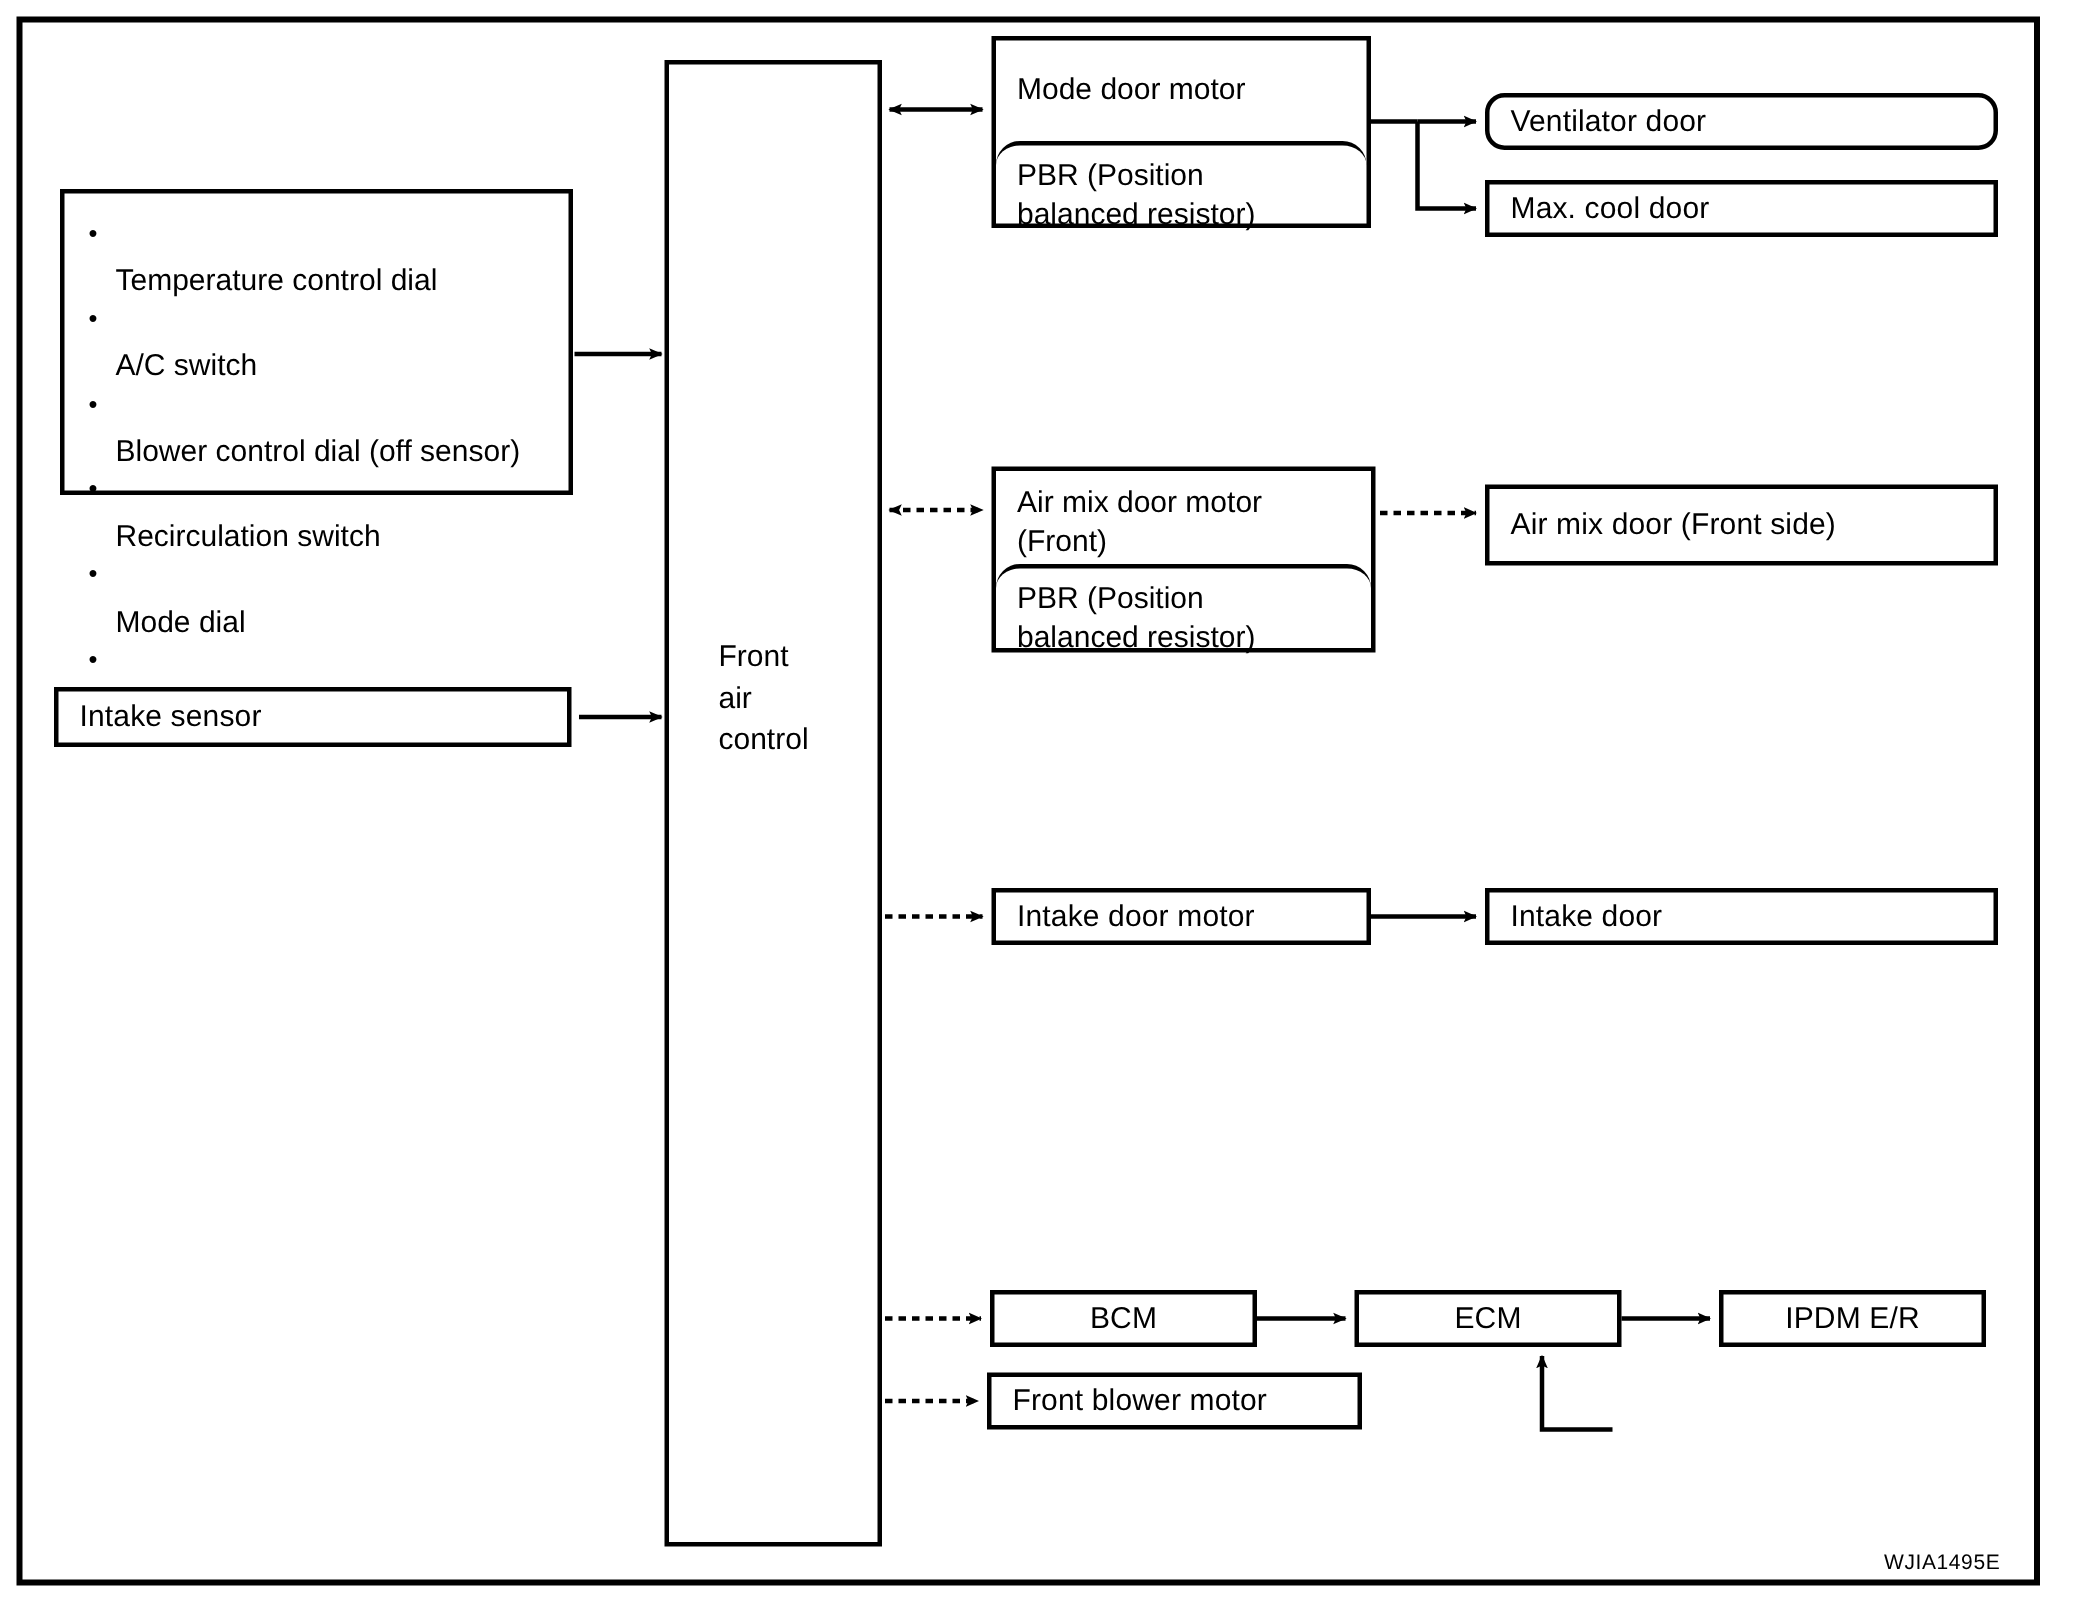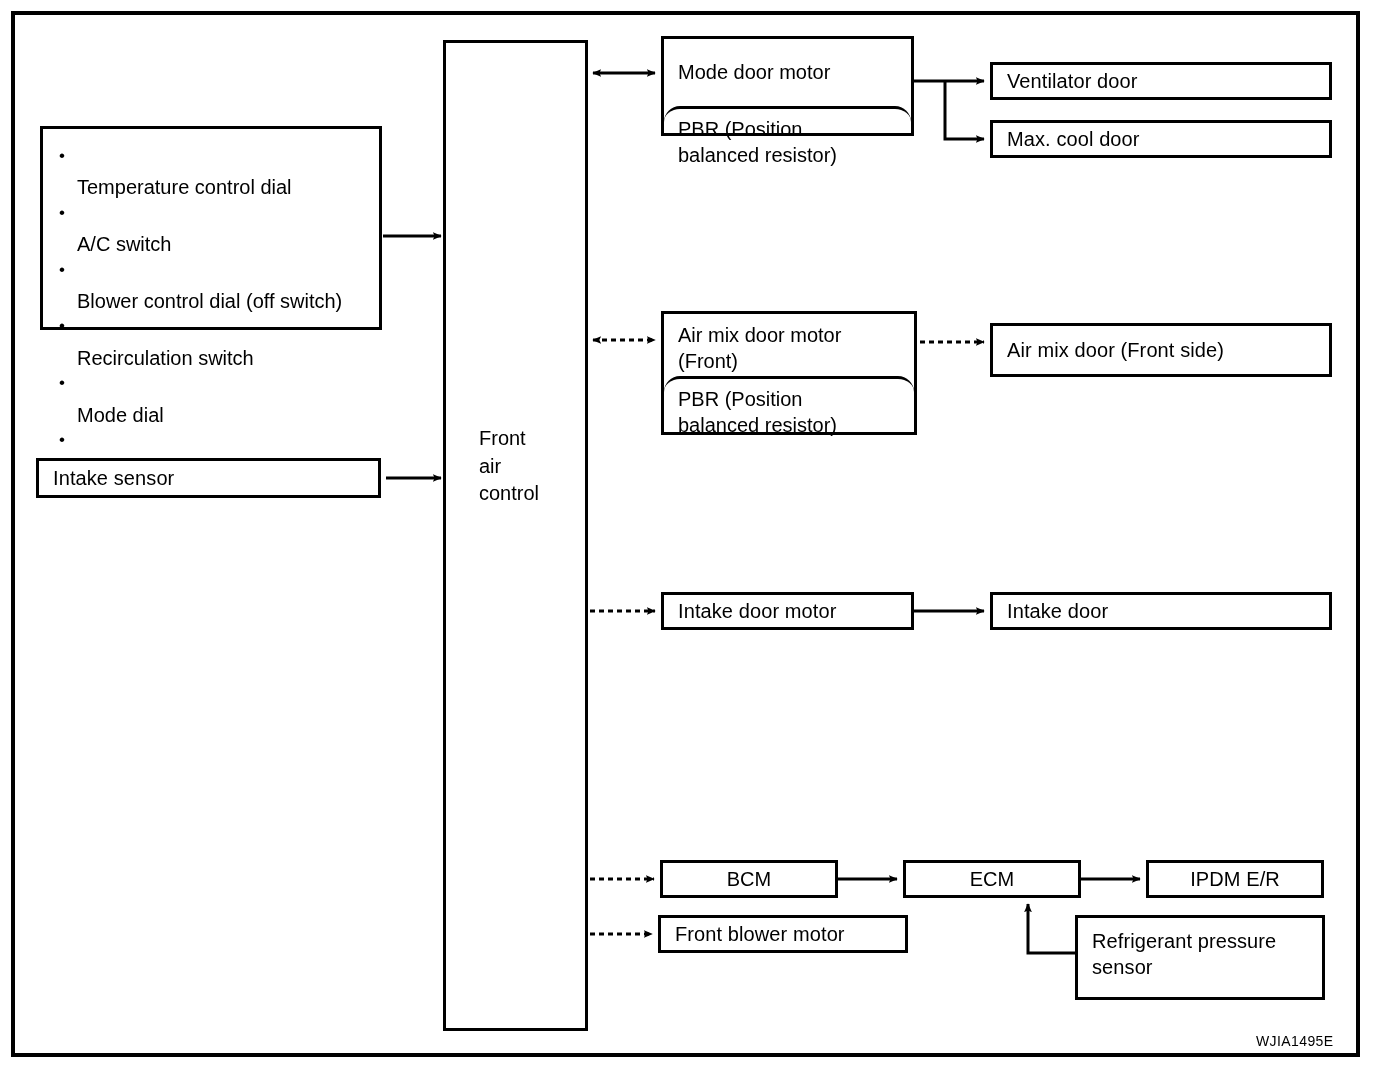--- a/index.html
+++ b/index.html
@@ -170,21 +170,21 @@
 
   <div id="input-list-box">
     <ul>
       <li>
         <span>Temperature control dial</span>
       </li>
       <li>
         <span>A/C switch</span>
       </li>
       <li>
-        <span>Blower control dial (off switch)</span>
+        <span>Blower control dial (off sensor)</span>
       </li>
       <li>
         <span>Recirculation switch</span>
       </li>
       <li>
         <span>Mode dial</span>
       </li>
       <li>
         <span>Off switch</span>
       </li>
@@ -194,31 +194,31 @@
   <div class="box" style="left:36px; top:458px; width:345px; height:40px;">
     <span class="txt">Intake sensor</span>
   </div>
 
   <div id="front-air-control">
     <span class="label">Front
 air
 control</span>
   </div>
 
-  <div class="group" style="left:661px; top:36px; width:253px; height:100px;">
+  <div class="group" style="left:661px; top:24px; width:253px; height:128px;">
     <div class="cell" style="height:67px;">
       <span class="txt">Mode door motor</span>
     </div>
     <div class="cell divider top-align" style="height:55px;">
       <span class="txt" style="padding-top:7px;">PBR (Position
 balanced resistor)</span>
     </div>
   </div>
 
-  <div class="box" style="left:990px; top:62px; width:342px; height:38px;">
+  <div class="box" style="left:990px; top:62px; width:342px; height:38px;border-radius:13px;">
     <span class="txt">Ventilator door</span>
   </div>
 
   <div class="box" style="left:990px; top:120px; width:342px; height:38px;">
     <span class="txt">Max. cool door</span>
   </div>
 
   <div class="group" style="left:661px; top:311px; width:256px; height:124px;">
     <div class="cell top-align" style="height:62px;">
       <span class="txt" style="padding-top:8px;">Air mix door motor
@@ -251,24 +251,20 @@
   </div>
 
   <div class="box center-txt" style="left:1146px; top:860px; width:178px; height:38px;">
     <span class="txt">IPDM E/R</span>
   </div>
 
   <div class="box" style="left:658px; top:915px; width:250px; height:38px;">
     <span class="txt">Front blower motor</span>
   </div>
 
-  <div class="box top-align" style="left:1075px; top:915px; width:250px; height:85px;">
-    <span class="txt">Refrigerant pressure
-sensor</span>
-  </div>
 
   <svg id="wires" viewBox="0 0 1392 1074" xmlns="http://www.w3.org/2000/svg">
     <defs>
       <marker id="ah" markerWidth="9" markerHeight="9" refX="8.2" refY="4.5" orient="auto" markerUnits="userSpaceOnUse">
         <path d="M0,0.6 L9,4.5 L0,8.4 L1.8,4.5 Z" fill="#000"></path>
       </marker>
       <marker id="ah-start" markerWidth="9" markerHeight="9" refX="0.8" refY="4.5" orient="auto" markerUnits="userSpaceOnUse">
         <path d="M9,0.6 L0,4.5 L9,8.4 L7.2,4.5 Z" fill="#000"></path>
       </marker>
     </defs>

